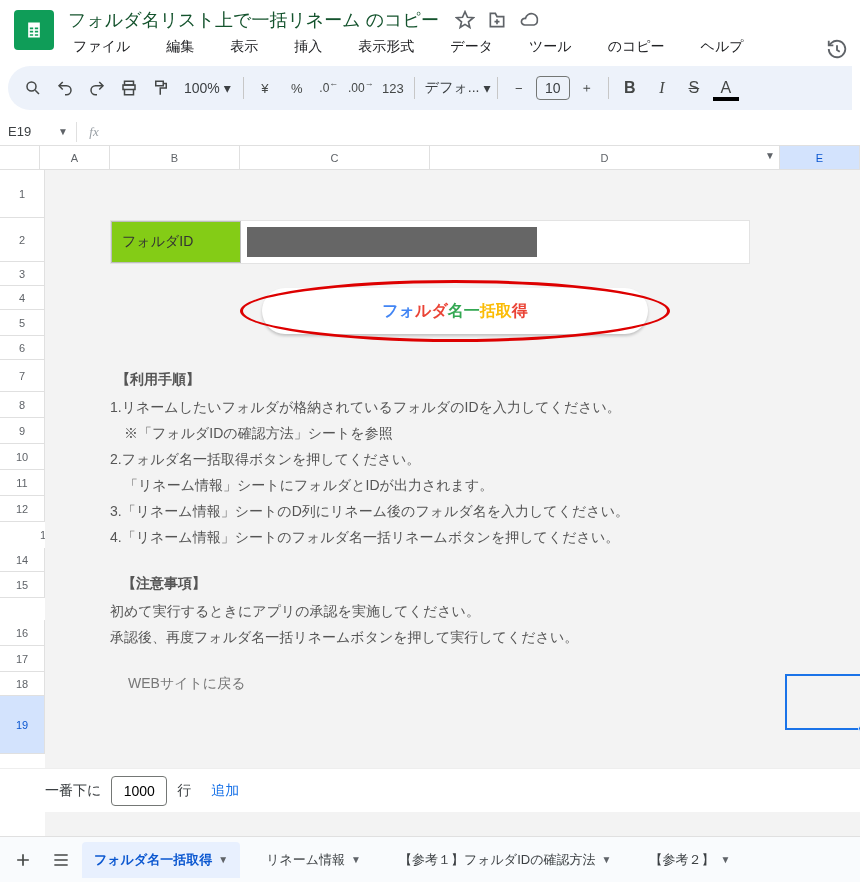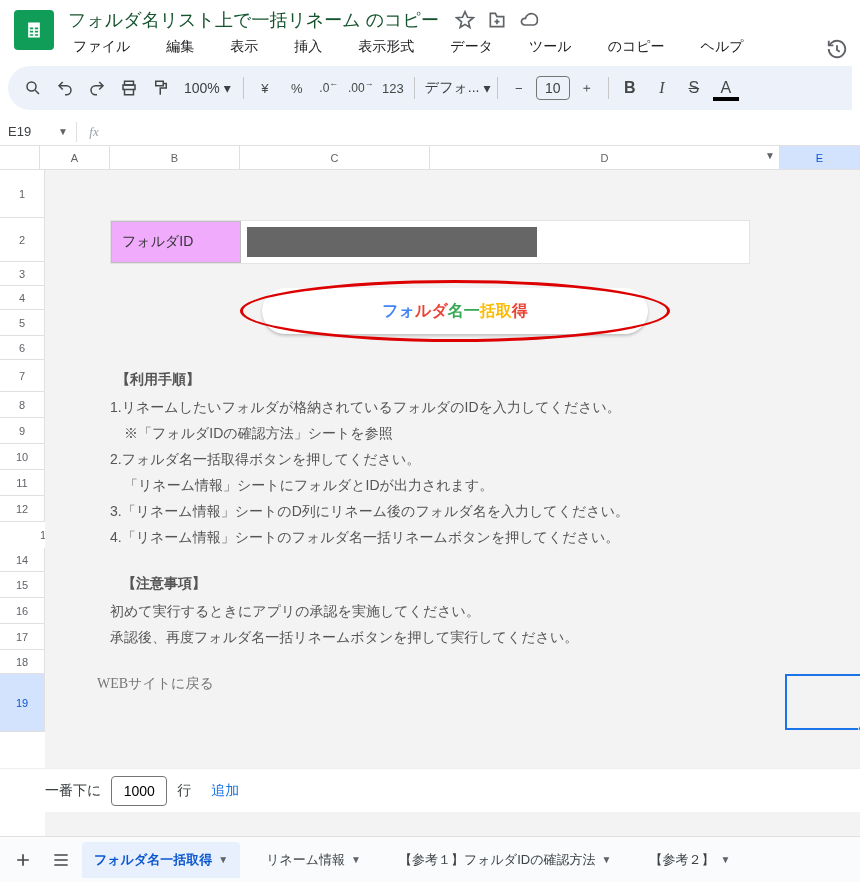--- a/index.html
+++ b/index.html
@@ -50,33 +50,33 @@
   .ch.active { background:#d3e3fd; color:#0b57d0; }
   .ch .coldrop { position:absolute; right:4px; top:4px; color:#5f6368; font-size:10px;}
   .rowheads { width:45px; }
   .rh { border-right:1px solid #e0e0e0; border-bottom:1px solid #e0e0e0; display:flex; align-items:center; justify-content:center; font-size:11px; color:#5f6368; background:#fff;}
   .rh.active { background:#d3e3fd; color:#0b57d0; }
   .cells { position:relative; background:#f3f3f3; }
 
   
   .sheet-content { position:absolute; left:0; top:0; right:0; }
   .folder-box { position:absolute; left:65px; top:50px; width:640px; height:44px; background:#fff; display:flex; border:1px solid #e3e3e3;}
-  .folder-label { width:130px; background:#f0abfc; border:1px solid #bdbdbd; display:flex; align-items:center; padding-left:10px; font-size:14px; color:#333;}
+  .folder-label { width:130px; background:#84cc16; border:1px solid #bdbdbd; display:flex; align-items:center; padding-left:10px; font-size:14px; color:#333;}
   .folder-val { flex:0 0 290px; margin:6px; background:#666; }
   .big-btn-wrap { position:absolute; left:195px; top:110px; width:430px; height:62px; }
   .ellipse { position:absolute; inset:0; border:3px solid #d00; border-radius:50%; pointer-events:none; }
   .big-btn { position:absolute; left:22px; right:22px; top:8px; bottom:8px; background:#fff; border-radius:24px; box-shadow:0 2px 3px rgba(0,0,0,.2); display:flex; align-items:center; justify-content:center; font-size:16px; font-weight:700; cursor:pointer;}
   .big-btn span.c1{color:#4285f4;} .big-btn span.c2{color:#ea4335;} .big-btn span.c3{color:#ea4335;}
   .big-btn span.c4{color:#34a853;} .big-btn span.c5{color:#34a853;} .big-btn span.c6{color:#fbbc05;}
   .big-btn span.c7{color:#fbbc05;} .big-btn span.c8{color:#ea4335;}
 
   .instr { position:absolute; left:65px; top:196px; font-size:14px; color:#555; line-height:26px; }
   .instr .hdr { font-weight:700; color:#555; margin-bottom:2px; padding-left:6px;}
   .instr .note-hdr { margin-top:20px; padding-left:12px;}
-  .weblink { position:absolute; left:52px; top:505px; font-size:14px; color:#777;font-family:Liberation Serif, serif; }
+  .weblink { position:absolute; left:83px; top:505px; font-size:14px; color:#777; }
 
   .sel-cell { position:absolute; border:2px solid #1a73e8; background:#fff0; }
   .sel-dot { position:absolute; right:-4px; bottom:-4px; width:7px; height:7px; background:#1a73e8; border:1px solid #fff; border-radius:50%; }
 
   
   .addrows { position:absolute; left:0; bottom:70px; height:44px; display:flex; align-items:center; gap:10px; padding-left:45px; background:#fff; right:0; border-top:1px solid #eee;}
   .addrows .lab { font-size:14px; color:#3c4043; }
   .addrows input { width:56px; height:30px; border:1px solid #747775; border-radius:4px; text-align:center; font-size:14px; }
   .addrows .addbtn { color:#1a73e8; font-size:14px; padding:6px 10px; cursor:pointer; }
 
@@ -237,21 +237,21 @@
             <div class="rh" style="height: 24px;">6</div>
             <div class="rh" style="height: 32px;">7</div>
             <div class="rh" style="height: 26px;">8</div>
             <div class="rh" style="height: 26px;">9</div>
             <div class="rh" style="height: 26px;">10</div>
             <div class="rh" style="height: 26px;">11</div>
             <div class="rh" style="height: 26px;">12</div>
             <div class="rh" style="height: 26px; margin-left: 46px;">13</div>
             <div class="rh" style="height: 24px;">14</div>
             <div class="rh" style="height: 26px;">15</div>
-            <div class="rh" style="height: 26px;">16</div>
+            <div class="rh" style="height: 26px; margin-top: 22px;">16</div>
             <div class="rh" style="height: 26px;">17</div>
             <div class="rh" style="height: 24px;">18</div>
             <div class="rh active" style="height: 58px;">19</div>
           </div>
         <div class="cells" id="cells" style="flex:1;">
           <div class="sheet-content">
             <div class="folder-box">
               <div class="folder-label">フォルダID</div>
               <div class="folder-val"></div>
             </div>

